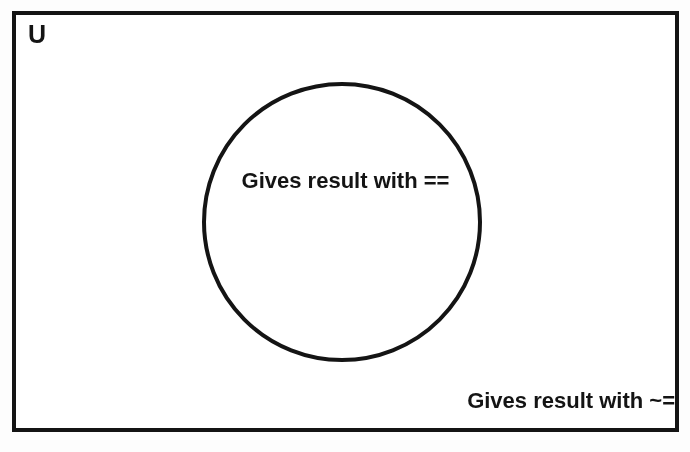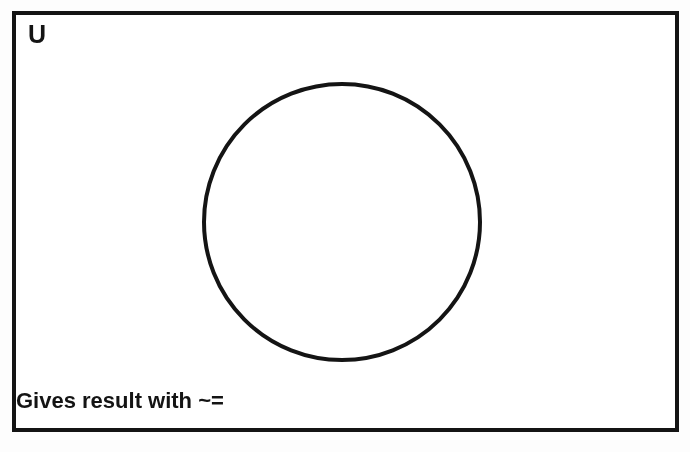--- a/index.html
+++ b/index.html
@@ -53,28 +53,29 @@
     text-align: center;
     font-size: 22px;
     font-weight: bold;
     line-height: 27px;
   }
   .outside-label {
     position: absolute;
     left: 0;
     top: 372px;
     width: 100%;
-    text-align: left;
+    text-align: right;
     font-size: 22px;
     font-weight: bold;
     line-height: 27px;
   }
 </style>
 </head>
 <body>
 
 <div class="canvas">
   <div class="universe">
     <div class="u-label">U</div>
     <div class="set-circle"></div>
+    <div class="circle-label">Gives result with ==</div>
     <div class="outside-label">Gives result with ~=</div>
   </div>
 </div>
 
 </body></html>

